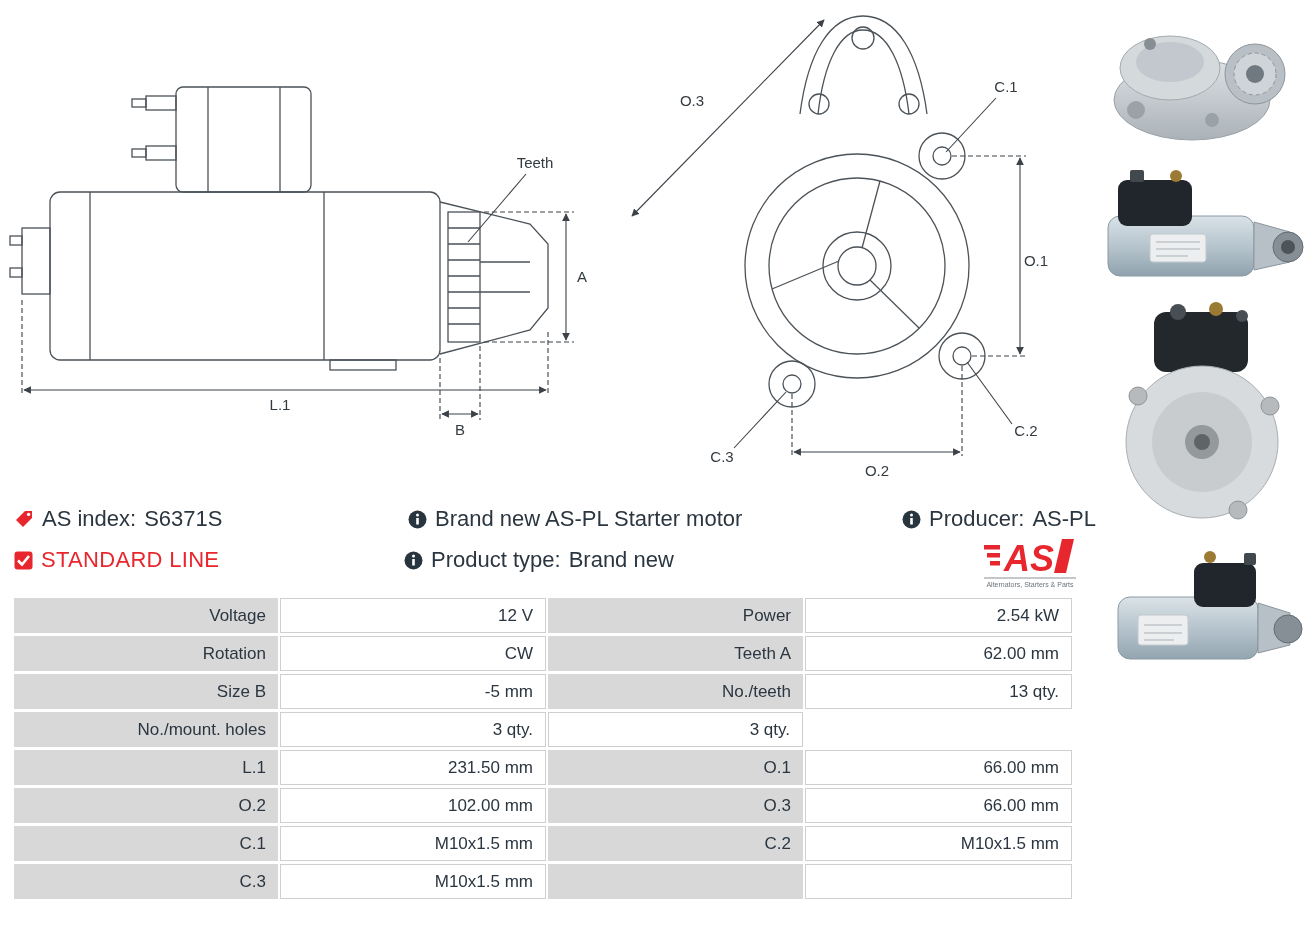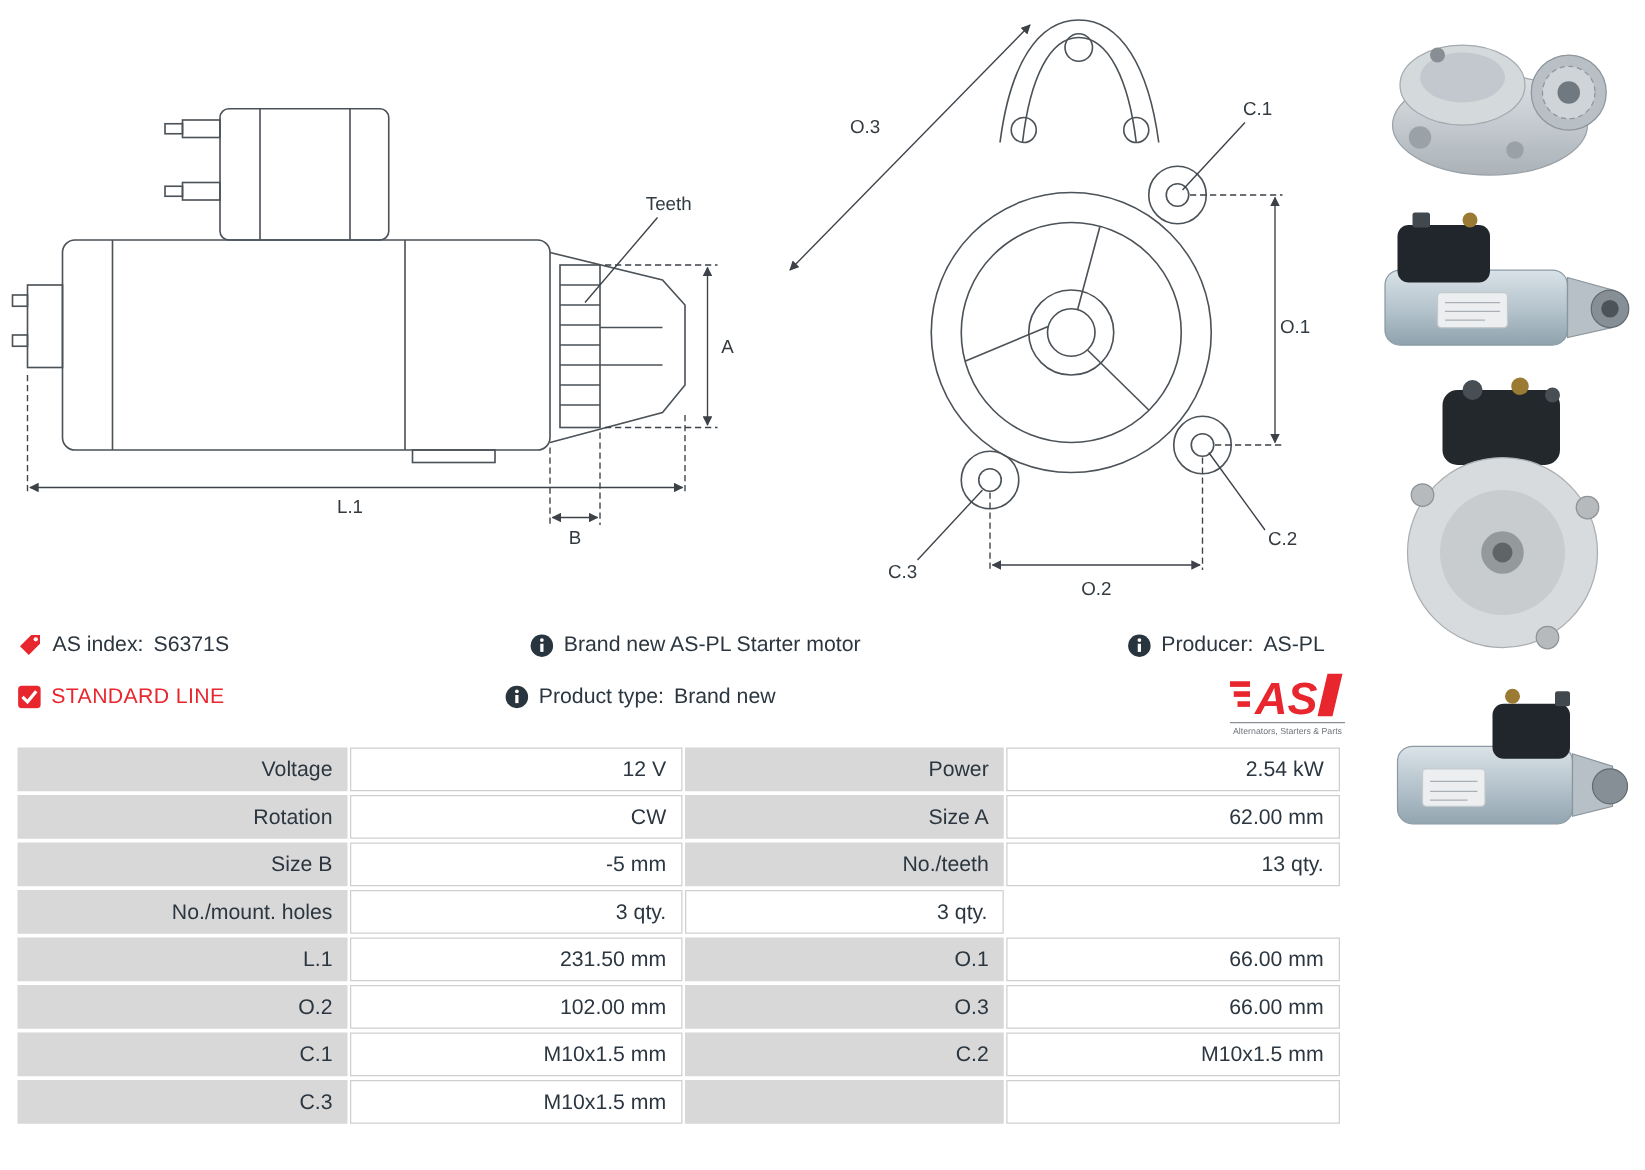--- a/index.html
+++ b/index.html
@@ -7,21 +7,21 @@
   .stage {
     position:relative; width:1316px; height:936px; background:#fff;
     font-family:"Liberation Sans", sans-serif; color:#2b3640; overflow:hidden;
   }
   .abs { position:absolute; }
   svg text { font-family:"Liberation Sans", sans-serif; }
 
   
   .info-item {
     position:absolute; display:flex; align-items:center; gap:8px;
-    font-size:17px; white-space:nowrap;justify-content:space-between;
+    font-size:22px; white-space:nowrap;justify-content:space-between;
   }
   .info-item .b { font-weight:normal; }
   .standard { color:#e8262d; font-weight:normal; letter-spacing:.3px; }
 
   
   .spec-table {
     position:absolute; left:14px; top:598px; width:1044px;
     display:flex; flex-direction:column; gap:3px;
   }
   .spec-row {
@@ -235,21 +235,21 @@
 
   <div class="info-item" style="left:14px;top:506px">
     <svg width="20" height="20" viewBox="0 0 20 20">
       <path d="M11,2 L18,2 L18,9 L9,18 L2,11 Z" fill="#e8262d"></path>
       <circle cx="14.6" cy="5.4" r="1.7" fill="#fff"></circle>
     </svg>
     <span>AS index:</span>
     <span class="b">S6371S</span>
   </div>
 
-  <div class="info-item" style="left:424px;top:506px">
+  <div class="info-item" style="left:408px;top:506px">
     <svg width="19" height="19" viewBox="0 0 19 19">
       <circle cx="9.5" cy="9.5" r="9" fill="#28343e"></circle>
       <rect x="8.2" y="8" width="2.6" height="6.5" fill="#fff"></rect>
       <circle cx="9.5" cy="5" r="1.5" fill="#fff"></circle>
     </svg>
     <span>Brand new AS-PL Starter motor</span>
   </div>
 
   <div class="info-item" style="left:902px;top:506px">
     <svg width="19" height="19" viewBox="0 0 19 19">
@@ -296,21 +296,21 @@
   <div class="spec-table">
       <div class="spec-row">
         <div class="cell lab">Voltage</div>
         <div class="cell val">12 V</div>
         <div class="cell lab">Power</div>
         <div class="cell val">2.54 kW</div>
       </div>
       <div class="spec-row">
         <div class="cell lab">Rotation</div>
         <div class="cell val">CW</div>
-        <div class="cell lab">Size A</div>
+        <div class="cell lab">Teeth A</div>
         <div class="cell val">62.00 mm</div>
       </div>
       <div class="spec-row">
         <div class="cell lab">Size B</div>
         <div class="cell val">-5 mm</div>
         <div class="cell lab">No./teeth</div>
         <div class="cell val">13 qty.</div>
       </div>
       <div class="spec-row">
         <div class="cell lab">No./mount. holes</div>

